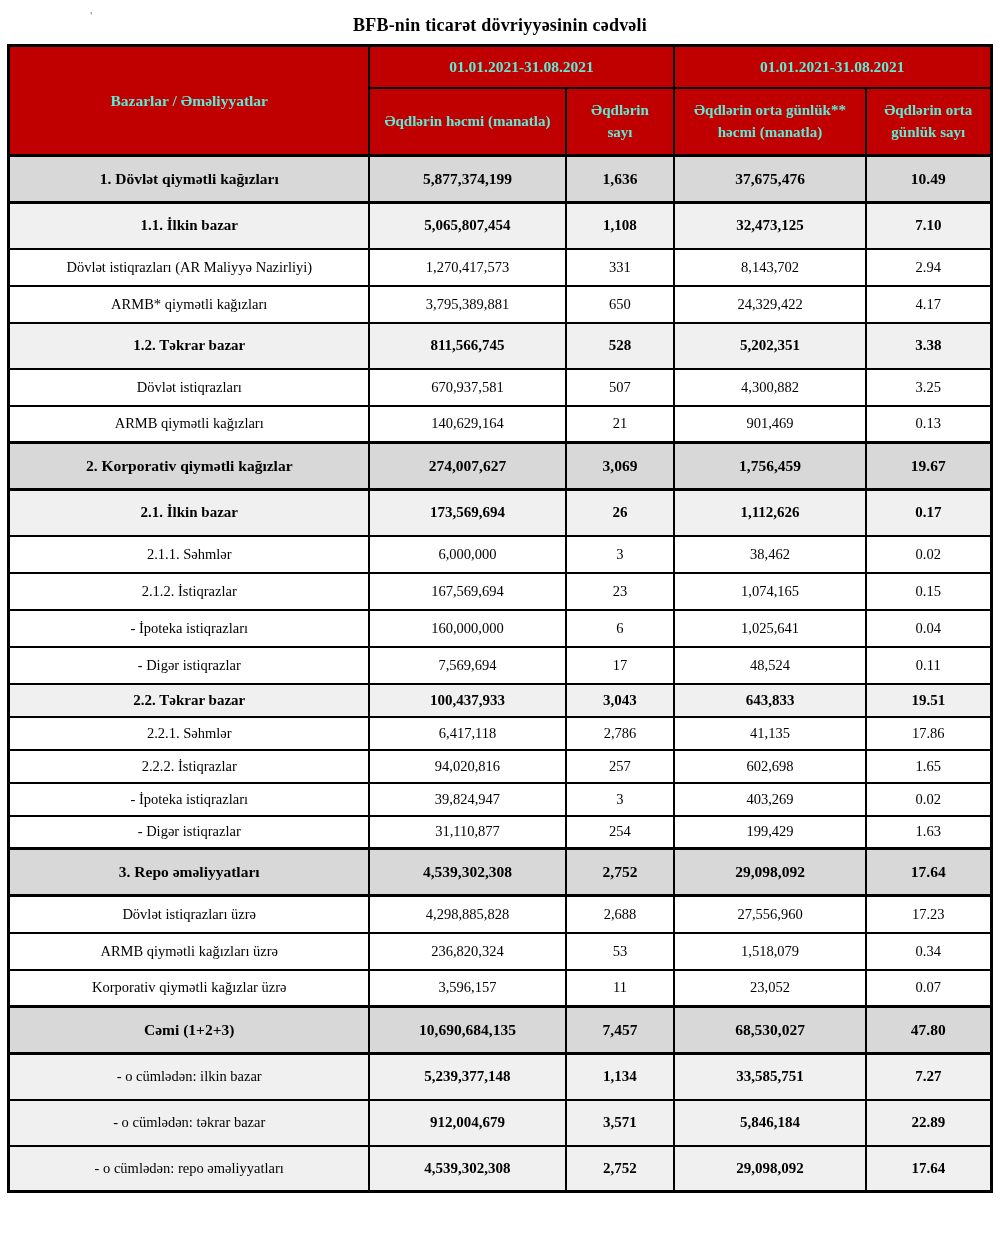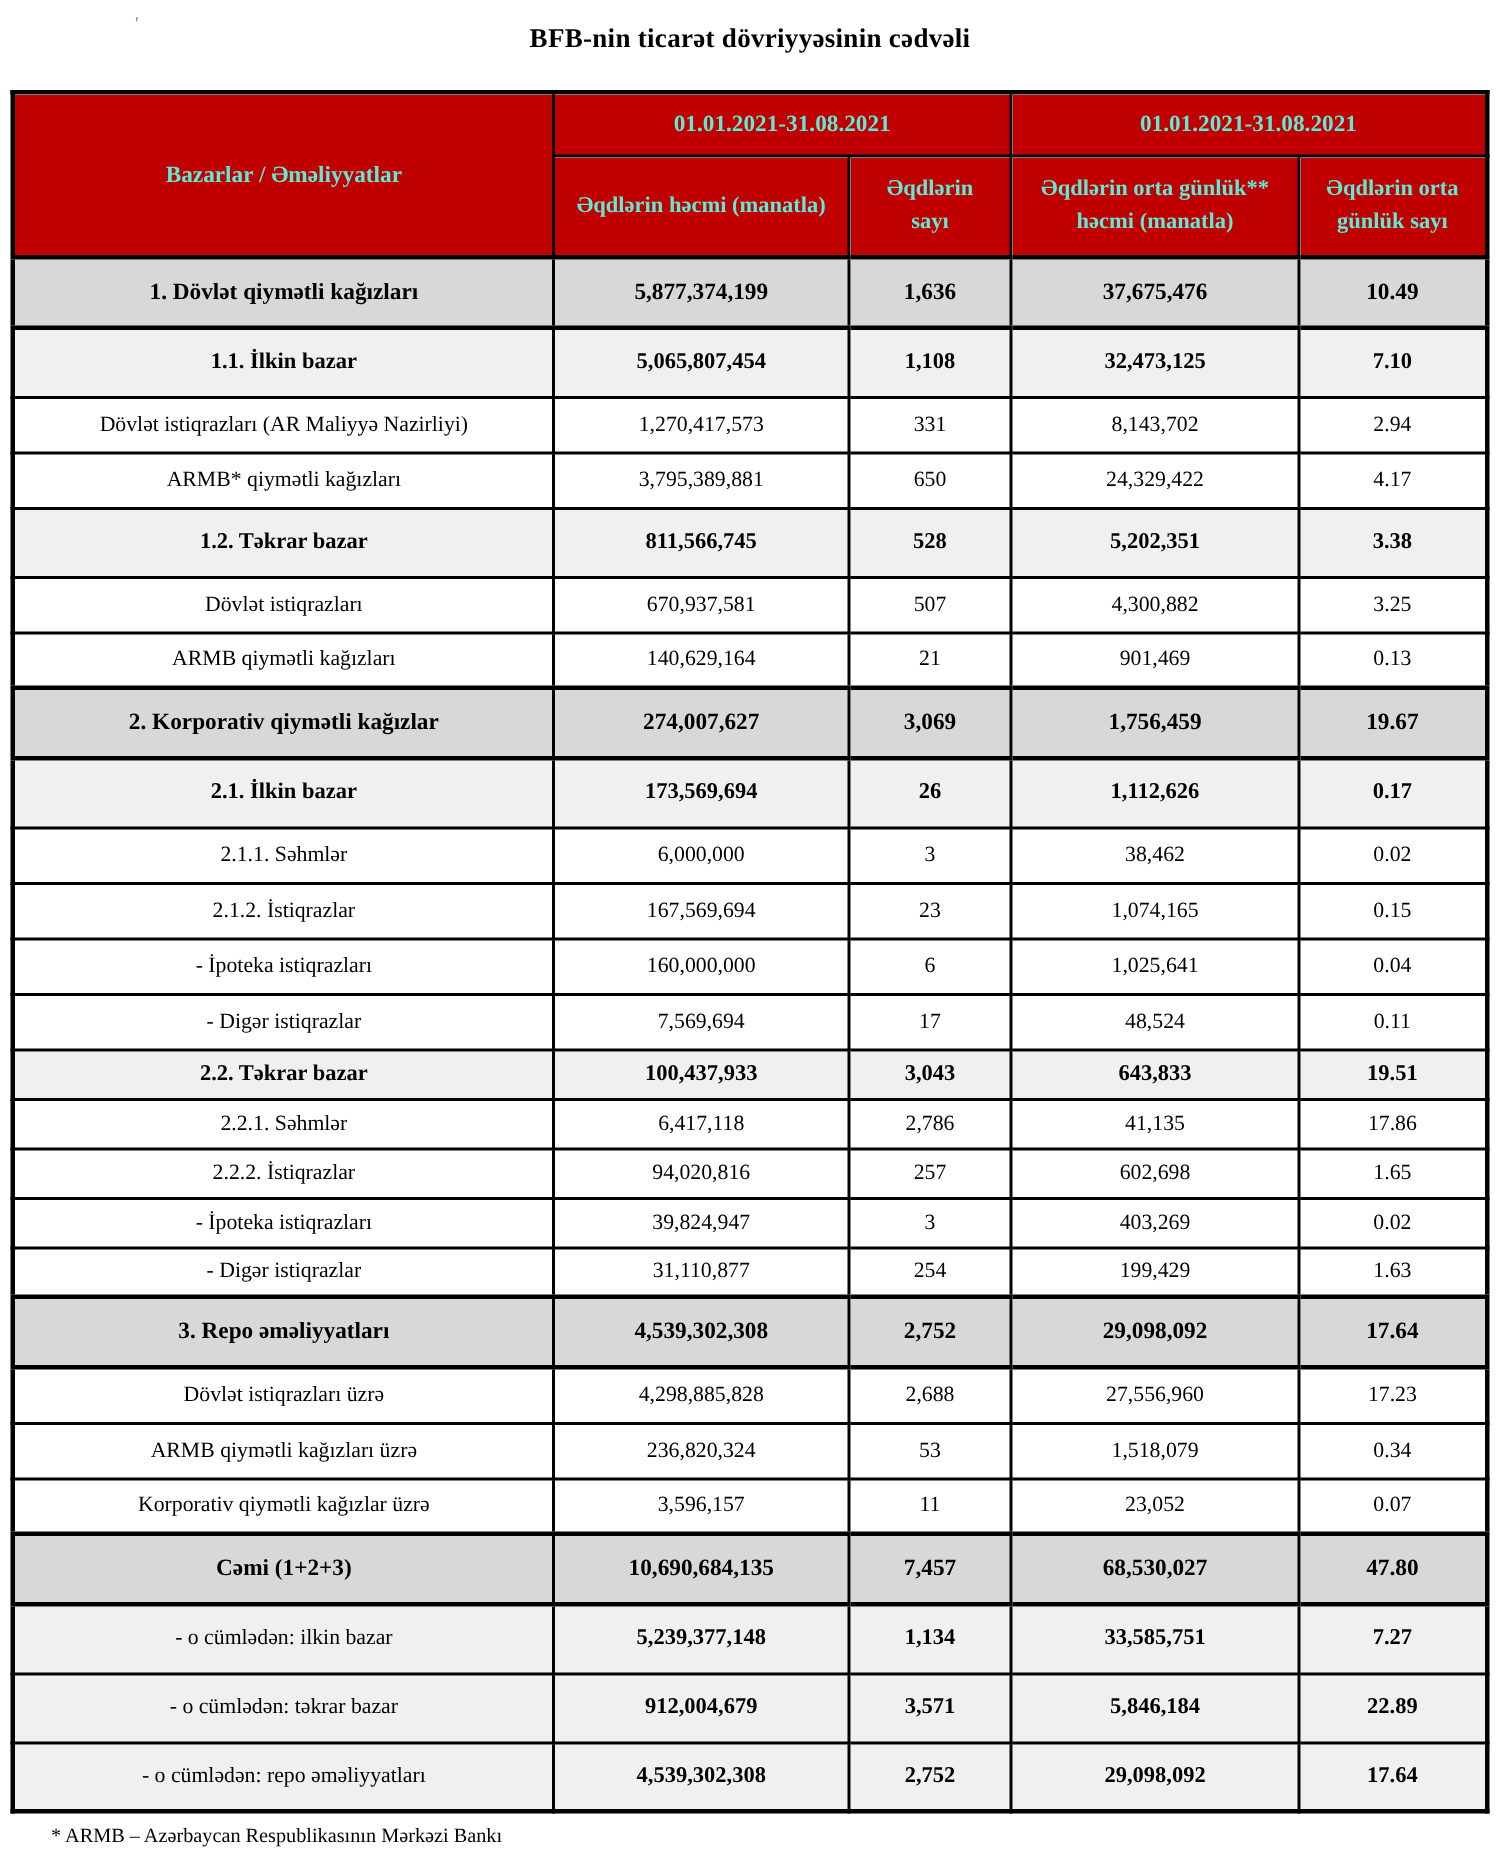--- a/index.html
+++ b/index.html
@@ -16,21 +16,21 @@
     font-family:"Liberation Serif","DejaVu Serif",serif;
     position:relative;overflow:hidden;
   }
   .stray-mark{
     position:absolute;left:90px;top:8px;
     font-size:13px;color:#8a8a8a;
   }
   .page-title{
     text-align:center;
     font-size:18px;font-weight:bold;
-    margin:15px 0 24px 0;
+    margin:15px 0 8px 0;
     letter-spacing:0.2px;
   }
   table.turnover{
     border-collapse:collapse;
     table-layout:fixed;
     width:982px;
     margin:0 auto;
     border:3px solid var(--border-color);
   }
   th,td{
@@ -278,14 +278,13 @@
         <td class="label-cell">- o cümlədən: repo əməliyyatları</td>
         <td class="value-cell">4,539,302,308</td>
         <td class="value-cell">2,752</td>
         <td class="value-cell">29,098,092</td>
         <td class="value-cell">17.64</td>
       </tr>
     </tbody>
 </table>
 
 <div class="footnotes">
-  <div>* ARMB – Azərbaycan Respublikasının Mərkəzi Bankı</div>
 </div>
 
 </body></html>

